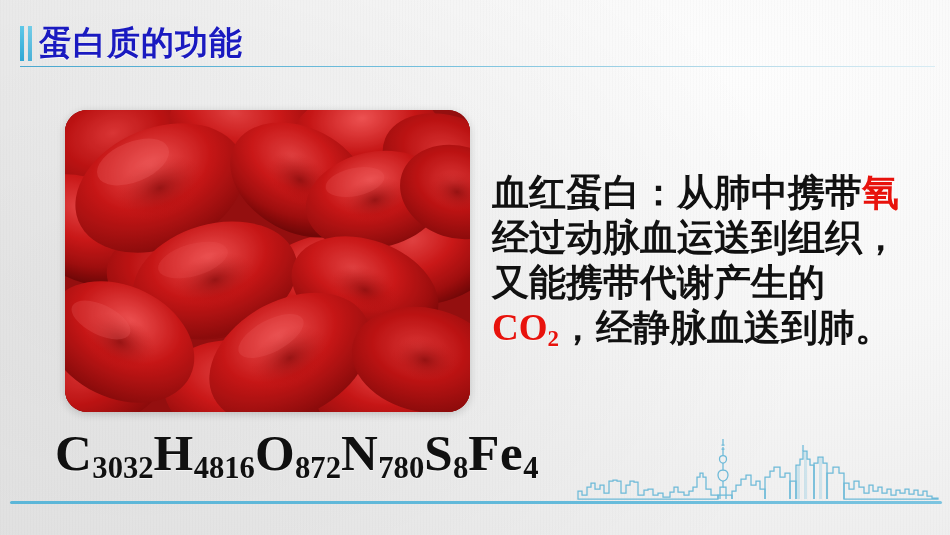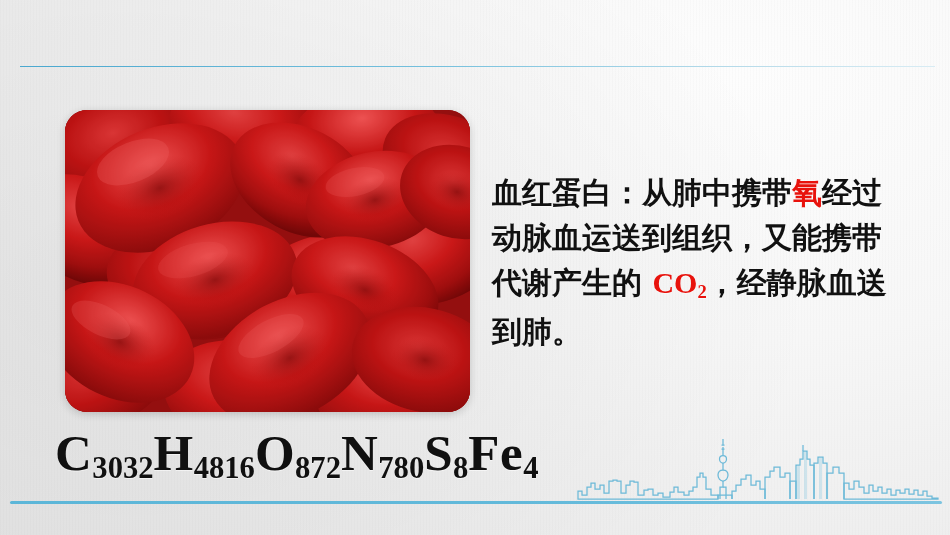--- a/index.html
+++ b/index.html
@@ -123,21 +123,21 @@
     letter-spacing: 0;
   }
 
   
   .body-text {
     position: absolute;
     left: 492px;
     top: 170px;
     width: 415px;
     font-family: "DejaVu Sans", "Liberation Sans", sans-serif;
-    font-size: 30px;
+    font-size: 37px;
     font-weight: bold;
     line-height: 45px;
     color: #111111;
     letter-spacing: 0px;
     z-index: 5;
     text-shadow: 0 1px 0 rgba(255,255,255,.45);
   }
   .body-text .hl { color: #e8120c; }
   .body-text .chem {
     font-family: "Liberation Serif", "DejaVu Serif", serif;
@@ -170,20 +170,27 @@
     background: linear-gradient(90deg, #5cb6d8 0%, #62b9da 55%, #7cc4e0 100%);
     border-radius: 2px;
     z-index: 5;
   }
 </style>
 </head>
 <body>
 
 <div id="slide">
 
+  <div class="title-row">
+    <span class="title-mark">
+      <i></i>
+        <i></i>
+    </span>
+    <span class="slide-title">蛋白质的功能</span>
+  </div>
   <div class="title-rule"></div>
 
   <div class="photo">
     <svg viewBox="0 0 405 302" preserveAspectRatio="none" aria-hidden="true">
       <defs>
         <radialGradient id="rbc" cx="38%" cy="34%" r="68%">
           <stop offset="0%" stop-color="#f04747"></stop>
           <stop offset="42%" stop-color="#d81a1a"></stop>
           <stop offset="78%" stop-color="#a80f0f"></stop>
           <stop offset="100%" stop-color="#760707"></stop>

